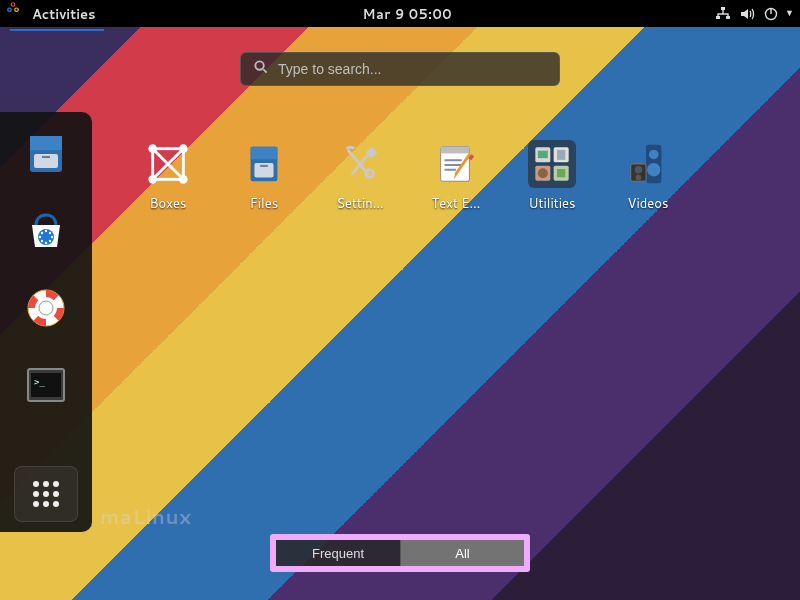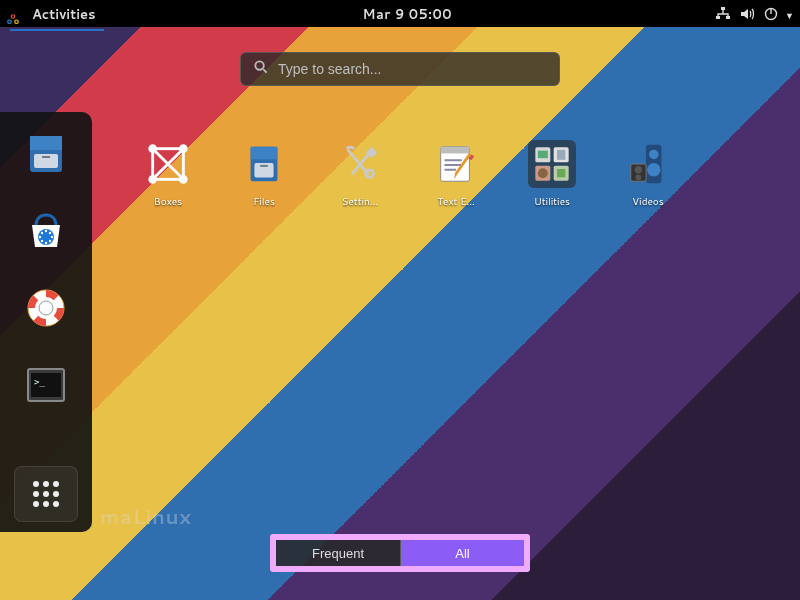--- a/index.html
+++ b/index.html
@@ -18,21 +18,21 @@
     background-color: #2c1d3a;
     color: #e6e6e6;
   }
   .topbar {
     position: absolute; top: 0; left: 0; right: 0; height: 27px;
     background: #000; color: #ddd;
     display: flex; align-items: center; justify-content: space-between;
     font-size: 13px; font-weight: 600;
     padding: 0 6px;
   }
-  .topbar-left, .topbar-right { display: flex; align-items: flex-end; gap: 8px; }
+  .topbar-left, .topbar-right { display: flex; align-items: flex-start; gap: 8px; }
   .logo-dot { width: 14px; height: 14px; display: inline-block; }
   .activities { padding: 4px 4px; position: relative; }
   .activities::after {
     content: ""; position: absolute; left: -18px; right: -4px; bottom: -4px; height: 2px;
     background: #2a6ec6;
   }
   .clock { font-weight: 700; letter-spacing: 0.5px; }
   .tray-icon { width: 16px; height: 16px; }
   .tray-caret { font-size: 9px; margin-left: -2px; }
 
@@ -60,37 +60,37 @@
   .dash-item { width: 56px; height: 56px; display: flex; align-items: center; justify-content: center; border-radius: 8px; }
   .dash-item.selected { background: rgba(255,255,255,0.06); border: 1px solid rgba(255,255,255,0.10); width: 64px; height: 64px; }
   .dash-spacer { flex: 1; }
 
   .grid {
     position: absolute; left: 120px; top: 140px; right: 60px;
     display: grid; grid-template-columns: repeat(6, 96px); column-gap: 0; row-gap: 30px;
   }
   .app { width: 96px; display: flex; flex-direction: column; align-items: center; gap: 6px; cursor: pointer; }
   .app .icon { width: 48px; height: 48px; display:flex; align-items:center; justify-content:center;}
-  .app .label { color: #fff; font-size: 10px; text-align: center; max-width: 80px; white-space: nowrap; overflow: hidden; text-overflow: ellipsis; text-shadow: 0 1px 2px rgba(0,0,0,0.8); }
+  .app .label { color: #fff; font-size: 13px; text-align: center; max-width: 80px; white-space: nowrap; overflow: hidden; text-overflow: ellipsis; text-shadow: 0 1px 2px rgba(0,0,0,0.8); }
   .folder-bg { background: rgba(40,40,40,0.6); border-radius: 6px; width: 54px; height: 54px; display:flex; align-items:center; justify-content:center; }
 
   .brand {
     position: absolute; left: 100px; bottom: 70px; color: rgba(220,220,220,0.35);
     font-size: 20px; font-weight: 600; letter-spacing: 0.5px;
   }
 
   .toggle {
     position: absolute; left: 50%; bottom: 28px; transform: translateX(-50%);
     display: flex; border: 6px solid #f0abfc; border-radius: 3px; overflow: hidden;
   }
   .toggle button {
     width: 124px; height: 26px; border: none; font-size: 13px;
     background: rgba(40,40,40,0.85); color: #ddd; cursor: pointer;
   }
-  .toggle button.active { background: #8b5cf6; color: #fff; }
+  .toggle button.active { background: #737373; color: #fff; }
   .toggle button + button { border-left: 1px solid #5a5a5a; }
 </style>
 </head>
 <body>
 
 <div class="topbar">
   <div class="topbar-left">
     <span class="logo-dot">
       <svg viewBox="0 0 16 16">
           <g fill="none" stroke-width="1.4">

